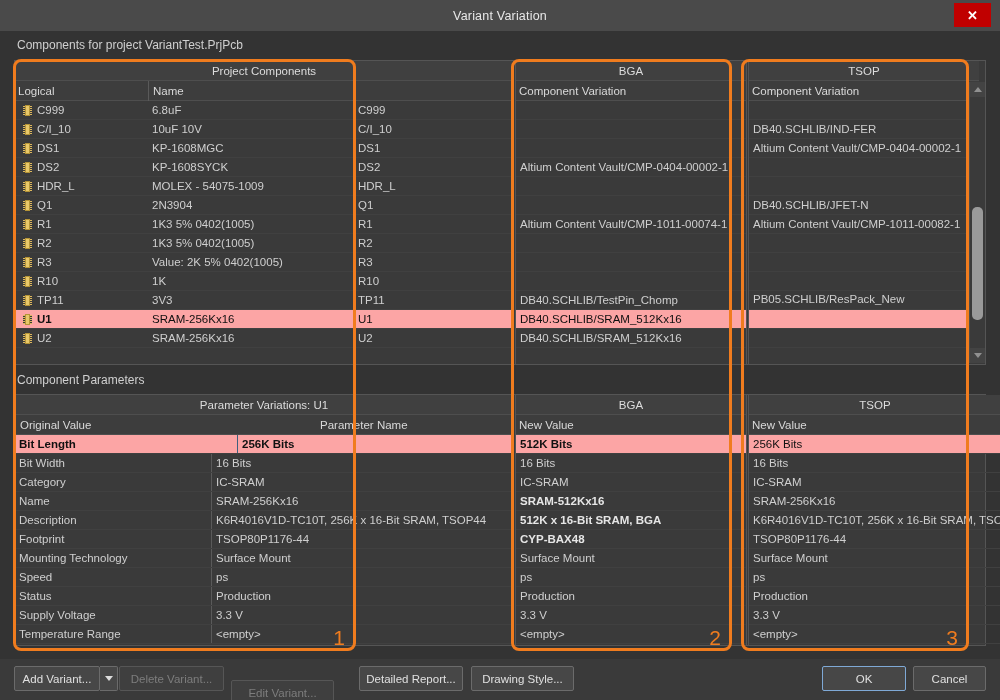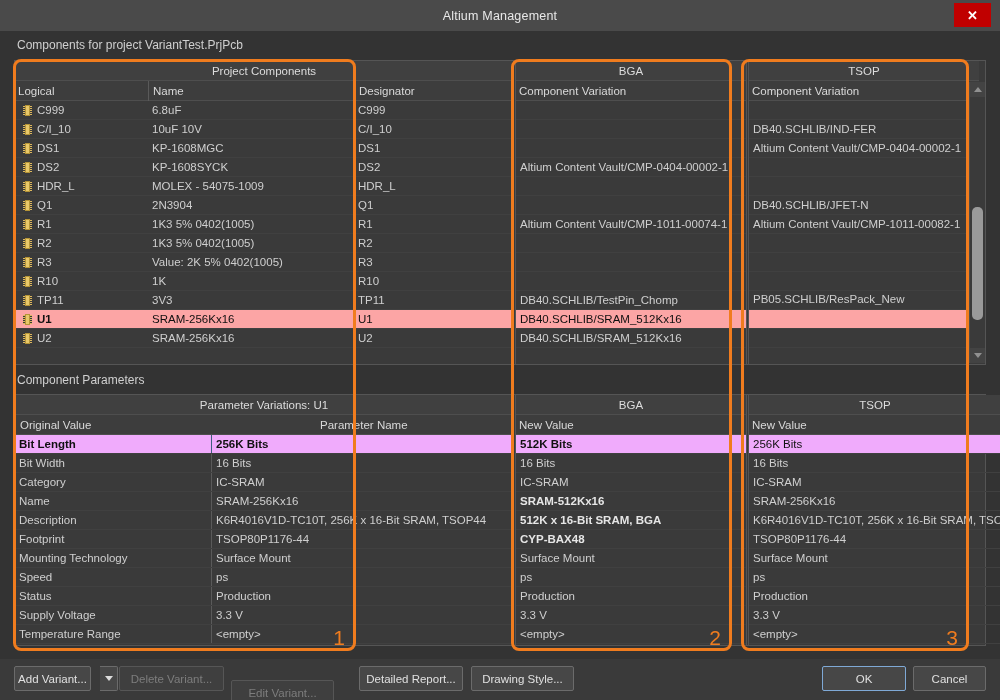--- a/index.html
+++ b/index.html
@@ -110,21 +110,21 @@
     background: #3a3a3a; border: 1px solid #555;
   }
   .cp-panel { position: absolute; left: 0; top: 0; width: 498px; height: 250px; overflow: hidden; }
   .cpv-panel { position: absolute; top: 0; height: 250px; overflow: hidden; }
   .cpv-bga  { left: 501px; width: 230px; }
   .cpv-tsop { left: 734px; width: 252px; }
   .vdiv2 { position: absolute; top: 0; width: 1px; height: 250px; background: #555; }
 
   .prow { height: 19px; line-height: 19px; font-size: 11.5px; color: #cfcfcf;
           display:flex; border-bottom: 1px solid #404040; }
-  .prow.sel { background: #f0abfc; color: #111; }
+  .prow.sel { background: #fca5a5; color: #111; gap: 26px; }
   .prow.sel .b { font-weight: bold; }
   .pname { width: 196px; padding-left: 4px; overflow: hidden; white-space: nowrap; }
   .pval { padding-left: 4px; border-left: 1px solid #5a5a5a; overflow: hidden; white-space: nowrap; flex: 1; }
   .prow.sel .pval { border-left-color: #3e5f7e; }
   .fullval { padding-left: 4px; overflow: hidden; white-space: nowrap; flex: 1; }
   .bold { font-weight: bold; color: #e6e6e6; }
   .prow.sel .bold { color: #111; }
 
   
   .anno {
@@ -153,36 +153,35 @@
     display: flex; align-items: center; justify-content: center; cursor: pointer;
   }
   .split-arrow i { border-left: 4px solid transparent; border-right: 4px solid transparent; border-top: 5px solid #ddd; }
 </style>
 </head>
 <body>
 
 <div id="app">
 
   <div class="titlebar">
-    <span class="title">Altium Management</span>
+    <span class="title">Variant Variation</span>
     <div class="close-btn">✕</div>
   </div>
 
   <div class="dialog-body"></div>
 
   <div class="subtitle">Components for project VariantTest.PrjPcb</div>
 
   <div class="top-section">
 
     <div class="pc-panel">
       <div class="panel-head">Project Components</div>
       <div class="colhead">
         <div class="cell first" style="width:133px">Logical</div>
         <div class="cell" style="width:206px">Name</div>
-        <div class="cell" style="flex:1">Designator</div>
       </div>
       <div id="pc-rows">
           <div class="grid-row">
             <div class="cellpad" style="width:133px;display:flex;align-items:center">
               <span class="ic-icon">
                 <span class="pins-l"></span>
                 <span class="body"></span>
                 <span class="pins-r"></span>
               </span>
               <span class="">C999</span>
@@ -603,21 +602,21 @@
     <span class="num">1</span>
   </div>
   <div class="anno" style="left:511px; top:59px; width:221px; height:592px;">
     <span class="num">2</span>
   </div>
   <div class="anno" style="left:741px; top:59px; width:228px; height:592px;">
     <span class="num">3</span>
   </div>
 
   <div class="toolbar">
-    <div class="btn" style="left:14px; top:7px; width:77px;">Add Variant...</div>
+    <div class="btn" style="left:14px; top:7px; width:86px;">Add Variant...</div>
     <div class="split-arrow" style="left:100px; top:7px;">
         <i></i>
       </div>
 
     <div class="btn disabled" style="left:119px; top:7px; width:105px;">Delete Variant...</div>
     <div class="btn disabled" style="left:231px; top:21px; width:103px;">Edit Variant...</div>
     <div class="btn" style="left:359px; top:7px; width:104px;">Detailed Report...</div>
     <div class="btn" style="left:471px; top:7px; width:103px;">Drawing Style...</div>
 
     <div class="btn primary" style="left:822px; top:7px; width:84px;text-align:center;">OK</div>

